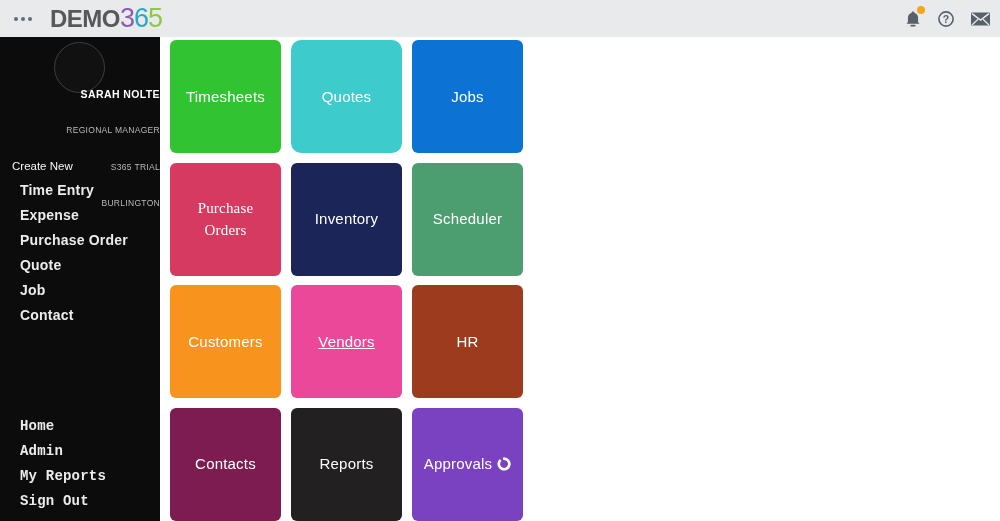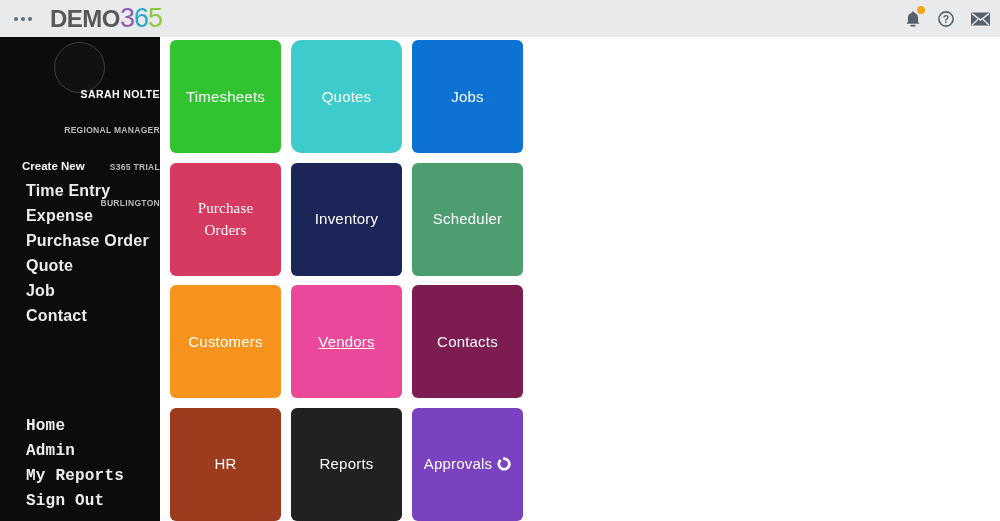--- a/index.html
+++ b/index.html
@@ -33,26 +33,26 @@
   .sidebar {
     position:absolute; left:0; top:37px; width:160px; height:484px;
     background:#0c0c0c; z-index:2; color:#fff;
   }
   .avatar {
     position:absolute; top:5px; left:54px; width:51px; height:51px;
     border-radius:50%; border:1px solid #3e3e3e; background:#111; cursor:pointer;
   }
   .profile { position:absolute; top:51px; left:0; width:100%; text-align:right; }
   .profile .pname { font-size:10.5px; font-weight:700; letter-spacing:.4px; color:#ffffff; margin-bottom:4px; }
-  .profile .pline { font-size:8.5px; font-weight:700; letter-spacing:.3px; color:#b9b9b9; line-height:11.5px;margin-top:25px; }
+  .profile .pline { font-size:8.5px; font-weight:400; letter-spacing:.3px; color:#b9b9b9; line-height:11.5px;margin-top:25px; }
 
   .nav-create { position:absolute; top:117px; left:0; right:0; }
-  .nav-header { padding-left:22px; font-size:11.5px; font-weight:700; color:#f7f7f7; height:24px; line-height:24px; cursor:default; }
+  .nav-header { padding-left:12px; font-size:11.5px; font-weight:400; color:#f7f7f7; height:24px; line-height:24px; cursor:default; }
   .nav-item {
-    padding-left:26px; font-size:16px; font-weight:700; letter-spacing:.2px;
+    padding-left:20px; font-size:14px; font-weight:700; letter-spacing:.2px;
     color:#ececec; height:25px; line-height:25px; cursor:pointer;
   }
   .nav-bottom { position:absolute; top:377px; left:0; right:0;font-family:Liberation Mono, monospace; }
 
   
   .grid {
     position:absolute; left:170px; top:40px;
     display:grid; grid-template-columns:repeat(3,111px); grid-auto-rows:113px;
     column-gap:10px; row-gap:9.5px; z-index:1;
   }
@@ -148,25 +148,25 @@
     </div>
   <div class="tile" style="background: rgb(76, 157, 111);">
       <span>Scheduler</span>
     </div>
   <div class="tile" style="background: rgb(248, 148, 30);">
       <span>Customers</span>
     </div>
   <div class="tile" style="background: #ec4899; text-decoration: underline;">
       <span>Vendors</span>
     </div>
+  <div class="tile" style="background: rgb(156, 59, 30);">
+      <span>HR</span>
+    </div>
   <div class="tile" style="background: rgb(124, 28, 81);">
       <span>Contacts</span>
-    </div>
-  <div class="tile" style="background: rgb(156, 59, 30);">
-      <span>HR</span>
     </div>
   <div class="tile" style="background: rgb(35, 32, 33);">
       <span>Reports</span>
     </div>
   <div class="tile" style="background: rgb(122, 65, 193);">
     <span class="with-icon">
       <span>Approvals</span>
       <svg class="spinner-svg" width="14" height="14" viewBox="0 0 16 16" style="transform:rotate(-25deg)">
         <path d="M5.3 2.7 A6 6 0 1 0 10.7 2.6" fill="none" stroke="#ffffff" stroke-width="3.1" stroke-linecap="round"></path>
       </svg>

